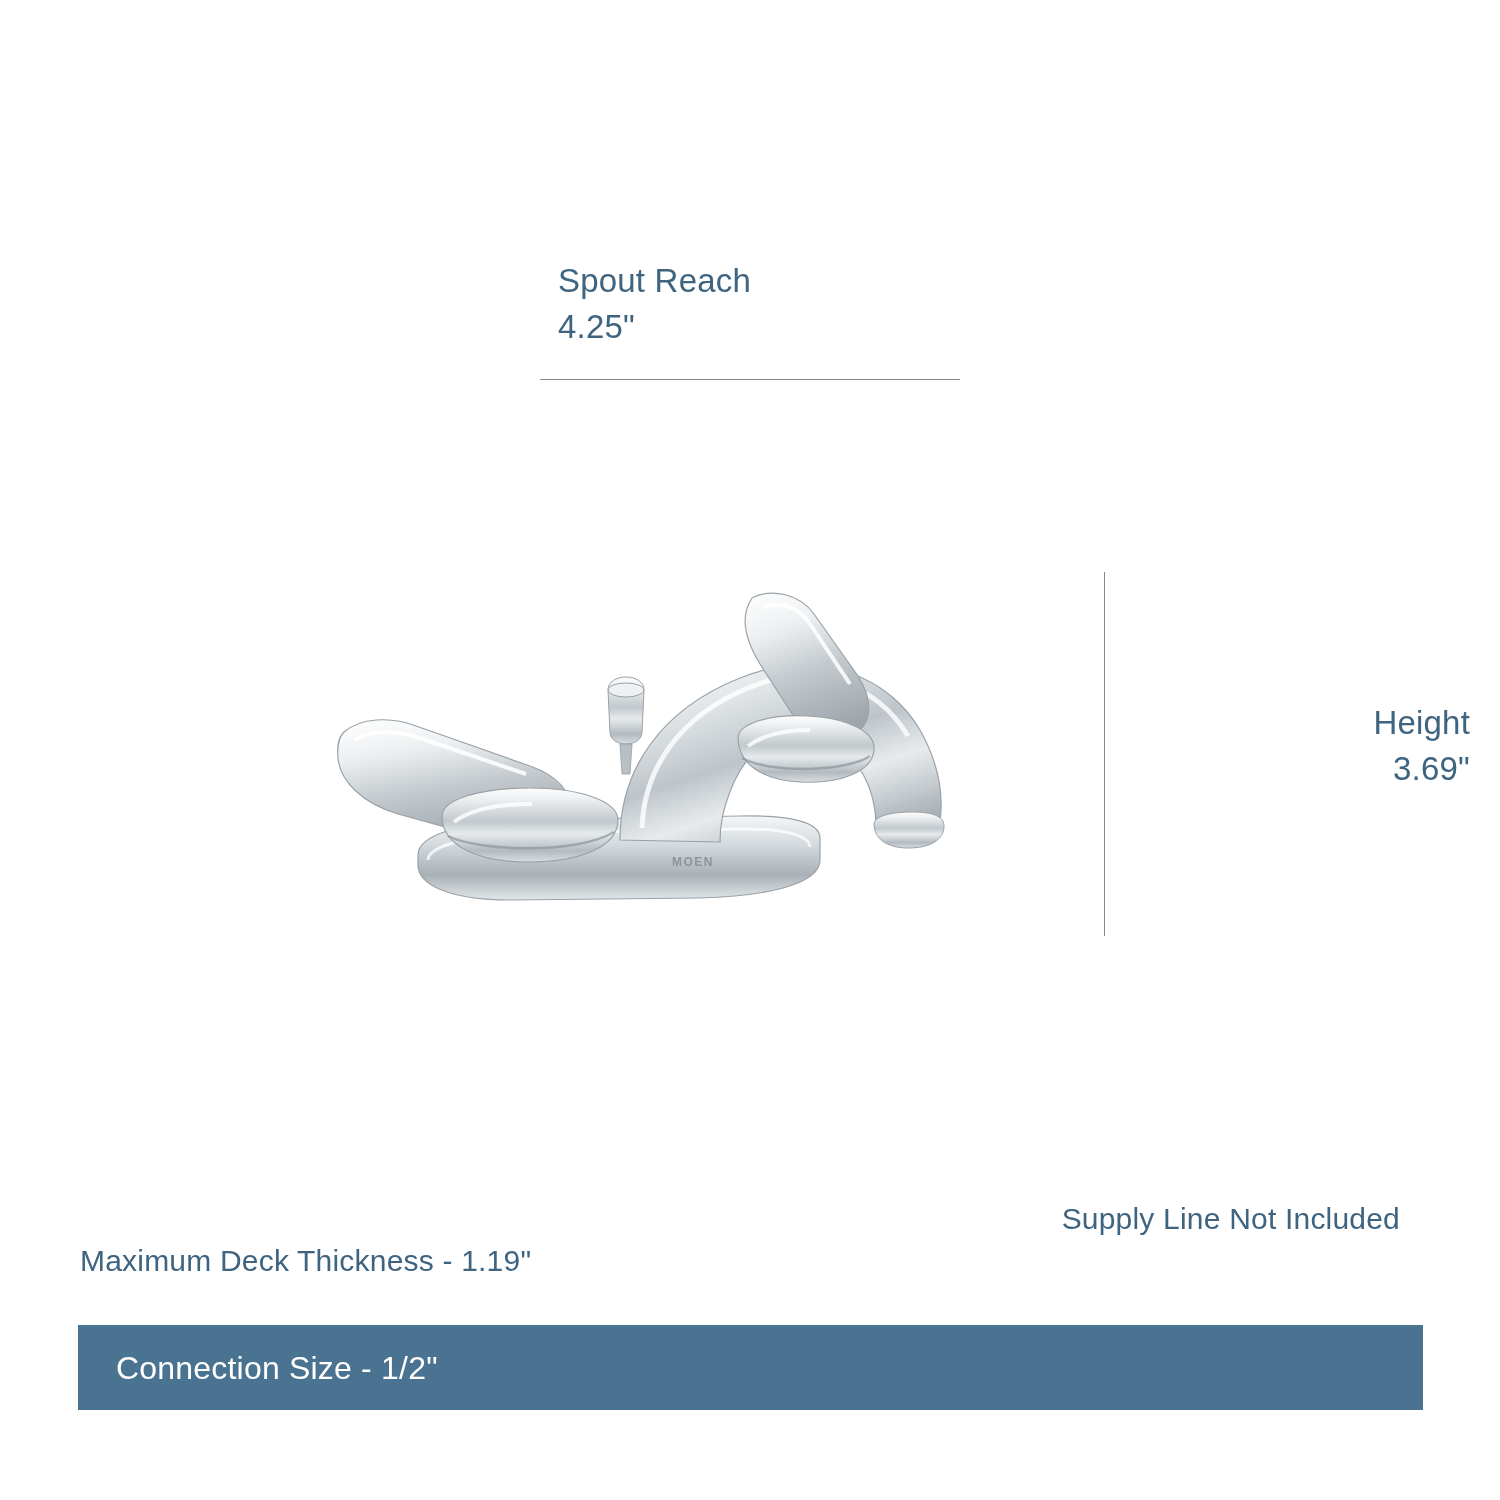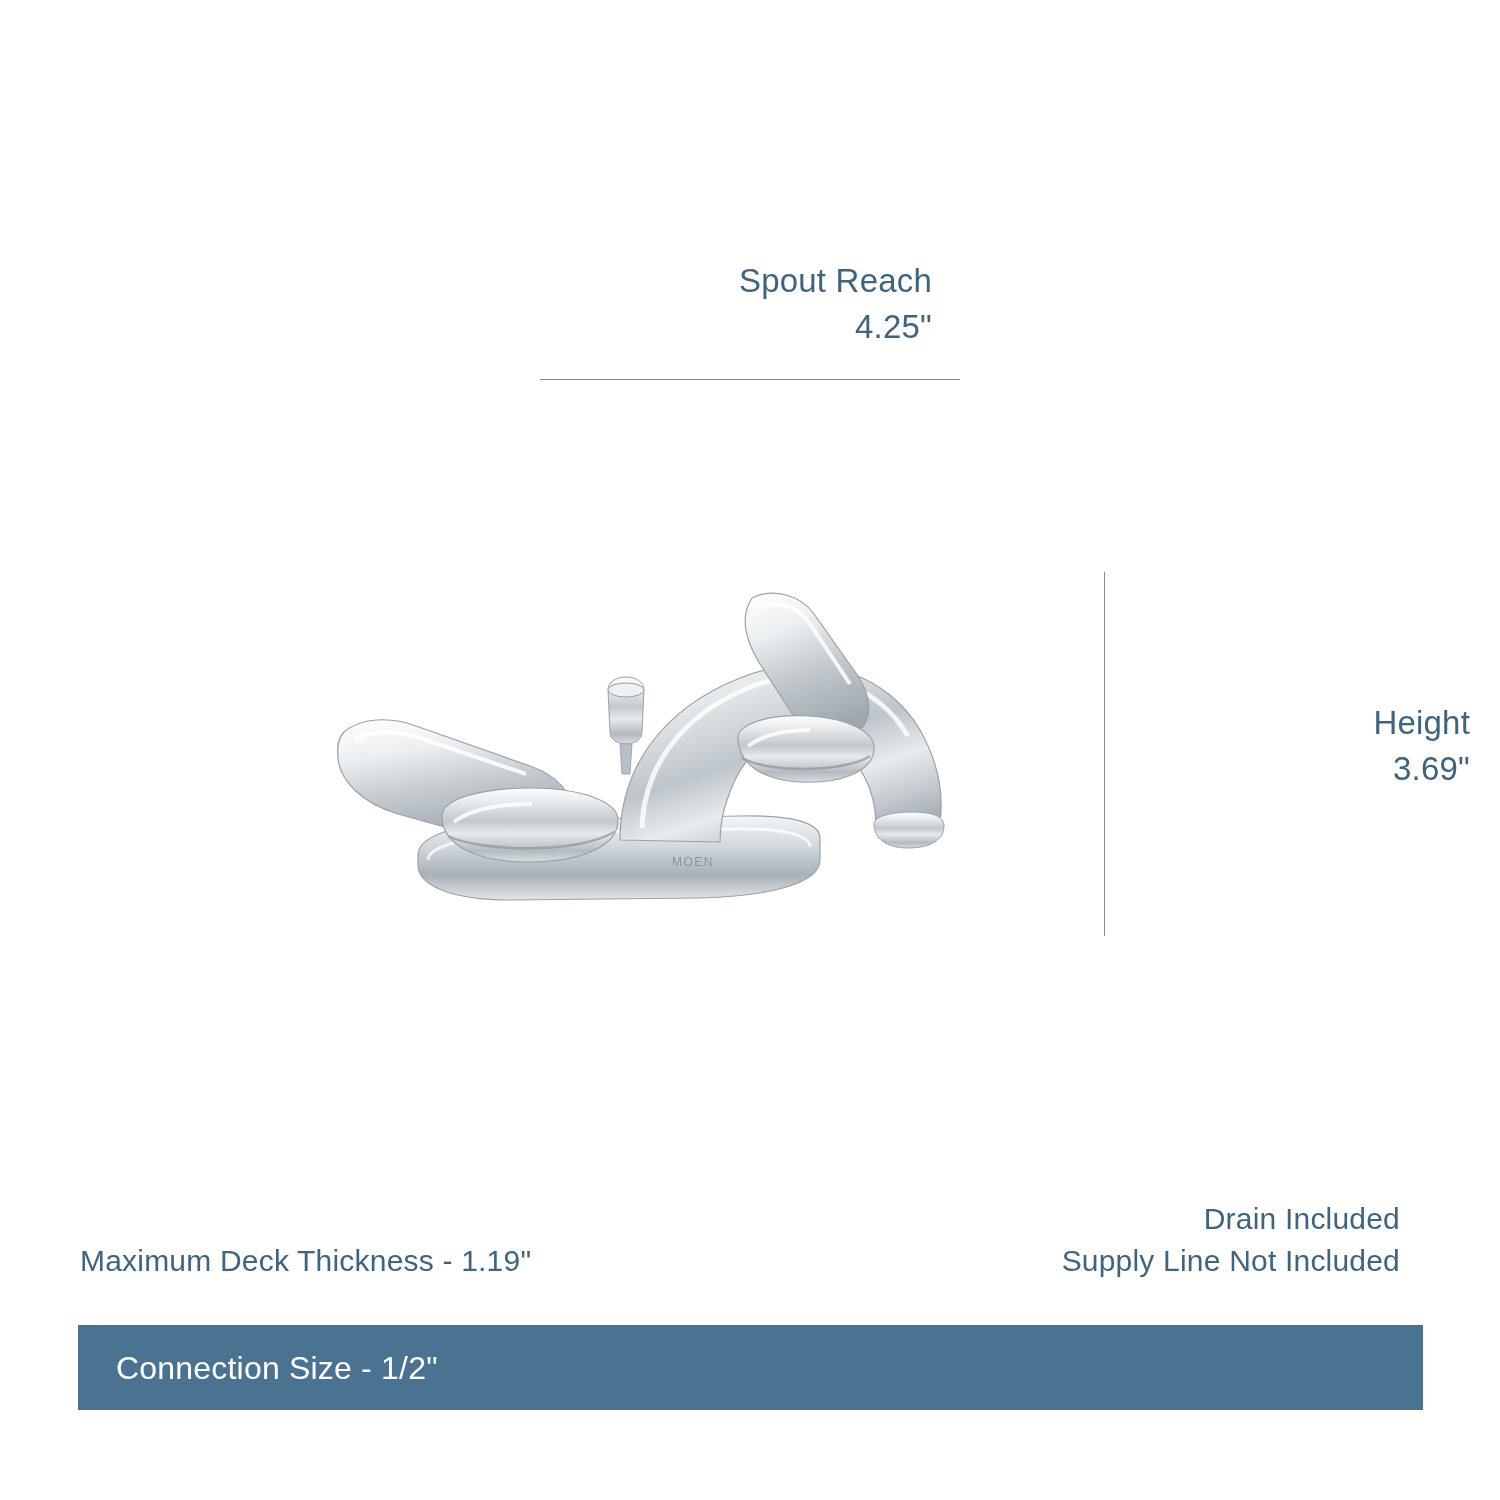--- a/index.html
+++ b/index.html
@@ -18,24 +18,24 @@
   
   .spec-text {
     color: #3e6480;
     font-weight: 400;
     letter-spacing: 0.2px;
   }
 
   
   #spout-reach-group {
     position: absolute;
-    left: 512px;
+    left: 558px;
     top: 258px;
     width: 420px;
-    text-align: right;
+    text-align: left;
   }
   #spout-reach-group .label {
     font-size: 33px;
     line-height: 46px;
   }
   #spout-reach-group .value {
     font-size: 33px;
     line-height: 46px;
   }
   #spout-reach-line {
@@ -72,20 +72,21 @@
     line-height: 46px;
   }
 
   
   #faucet-illustration {
     position: absolute;
     left: 320px;
     top: 560px;
     width: 660px;
     height: 400px;
+    font-weight: bold;
   }
 
   
   #deck-thickness-text {
     position: absolute;
     left: 80px;
     top: 1240px;
     width: 640px;
     font-size: 30px;
     line-height: 42px;
@@ -207,19 +208,18 @@
     <ellipse cx="306" cy="130" rx="18" ry="7" fill="#eef1f2" stroke="#9aa2a8" stroke-width="1"></ellipse>
     <path d="M300 184 L312 184 L310 214 L302 214 Z" fill="#b9c0c5" stroke="#96a0a6" stroke-width="0.8"></path>
 
     <text x="352" y="306" font-family="Liberation Sans, sans-serif" font-size="12" fill="#8d959b" letter-spacing="1.5">MOEN</text>
   </svg>
 </div>
 
 <div id="deck-thickness-text" class="spec-text">Maximum Deck Thickness - 1.19"</div>
 
 <div id="inclusions-group">
-  <div class="spec-text">Drain Included</div>
   <div class="spec-text">Supply Line Not Included</div>
 </div>
 
 <div id="bottom-bar">
   <span class="bar-text">Connection Size - 1/2"</span>
 </div>
 
 </body></html>

